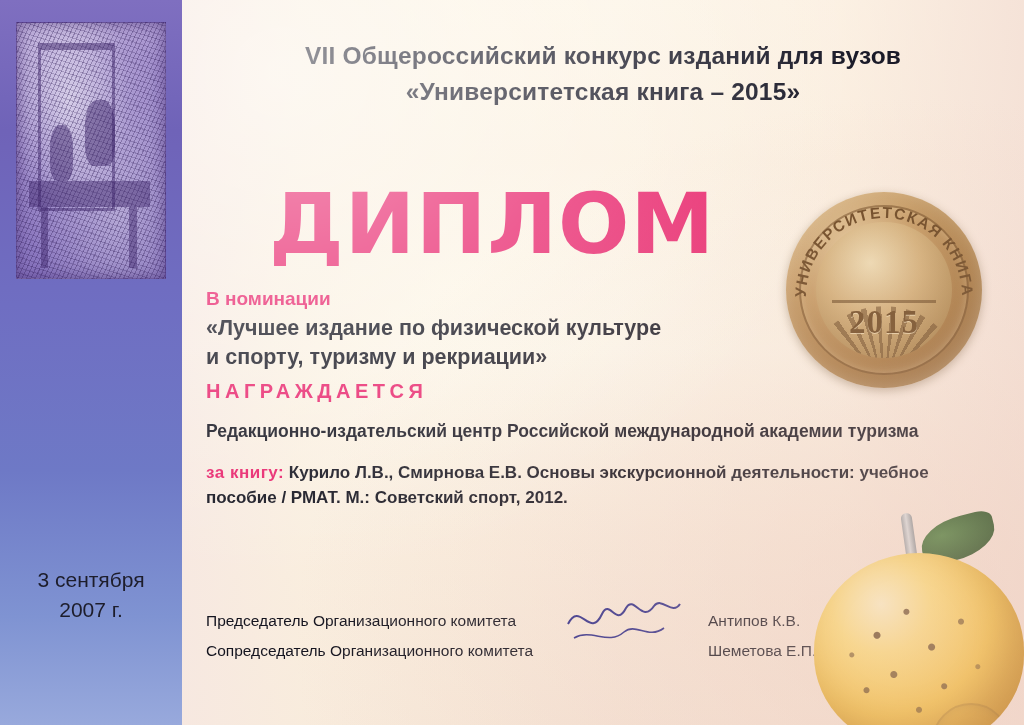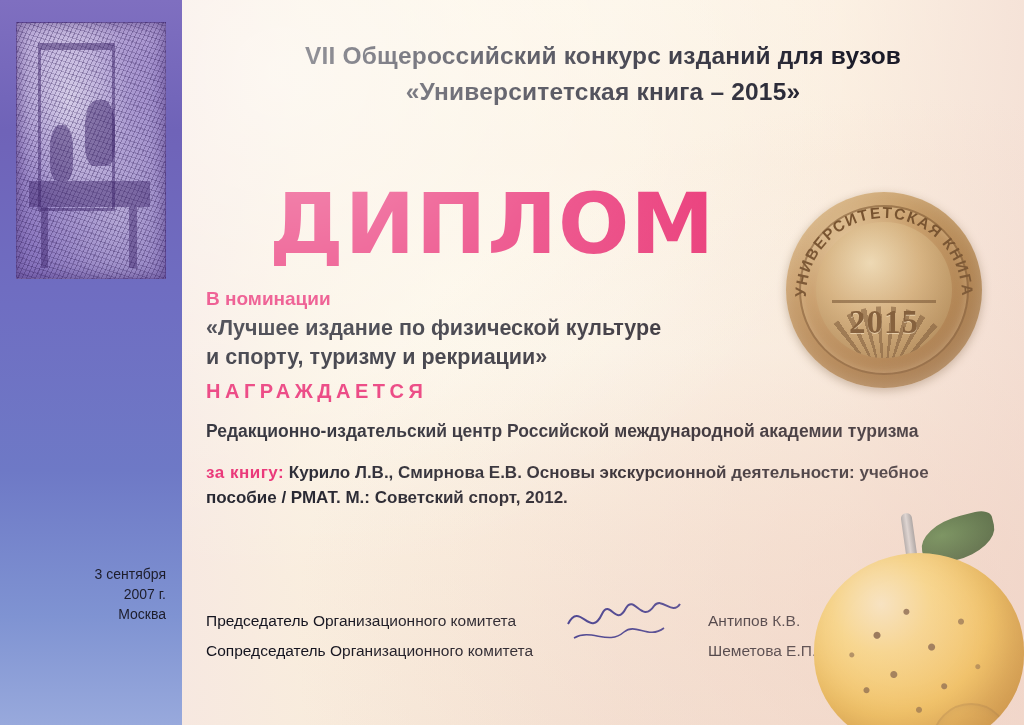--- a/index.html
+++ b/index.html
@@ -78,23 +78,23 @@
     width: 5%;
     height: 24%;
     background: rgba(60,35,105,0.45);
   }
 
   .date-block {
     position: absolute;
     right: 16px;
     top: 565px;
     width: 150px;
-    text-align: right;
+    text-align: center;
     color: #1d1d2b;
-    font-size: 14px;
+    font-size: 21px;
     line-height: 1.42;
     font-family: "Liberation Sans", sans-serif;
   }
 
   
   .cert {
     position: absolute;
     left: 182px; top: 0;
     width: 842px;
     height: 725px;
@@ -373,21 +373,20 @@
       <div class="bench"></div>
       <div class="leg-l"></div>
       <div class="leg-r"></div>
       <div class="fig" style="left:46%; top:30%; width:20%; height:26%;"></div>
       <div class="fig" style="left:22%; top:40%; width:16%; height:22%;"></div>
     </div>
 
     <div class="date-block">
       <div>3 сентября</div>
       <div>2007 г.</div>
-      <div>Москва</div>
     </div>
   </div>
 
   <div class="cert">
 
     <div class="head">
       <span>VII Общероссийский конкурс изданий для вузов</span>
       <span class="l2">«Университетская книга – 2015»</span>
     </div>
 

